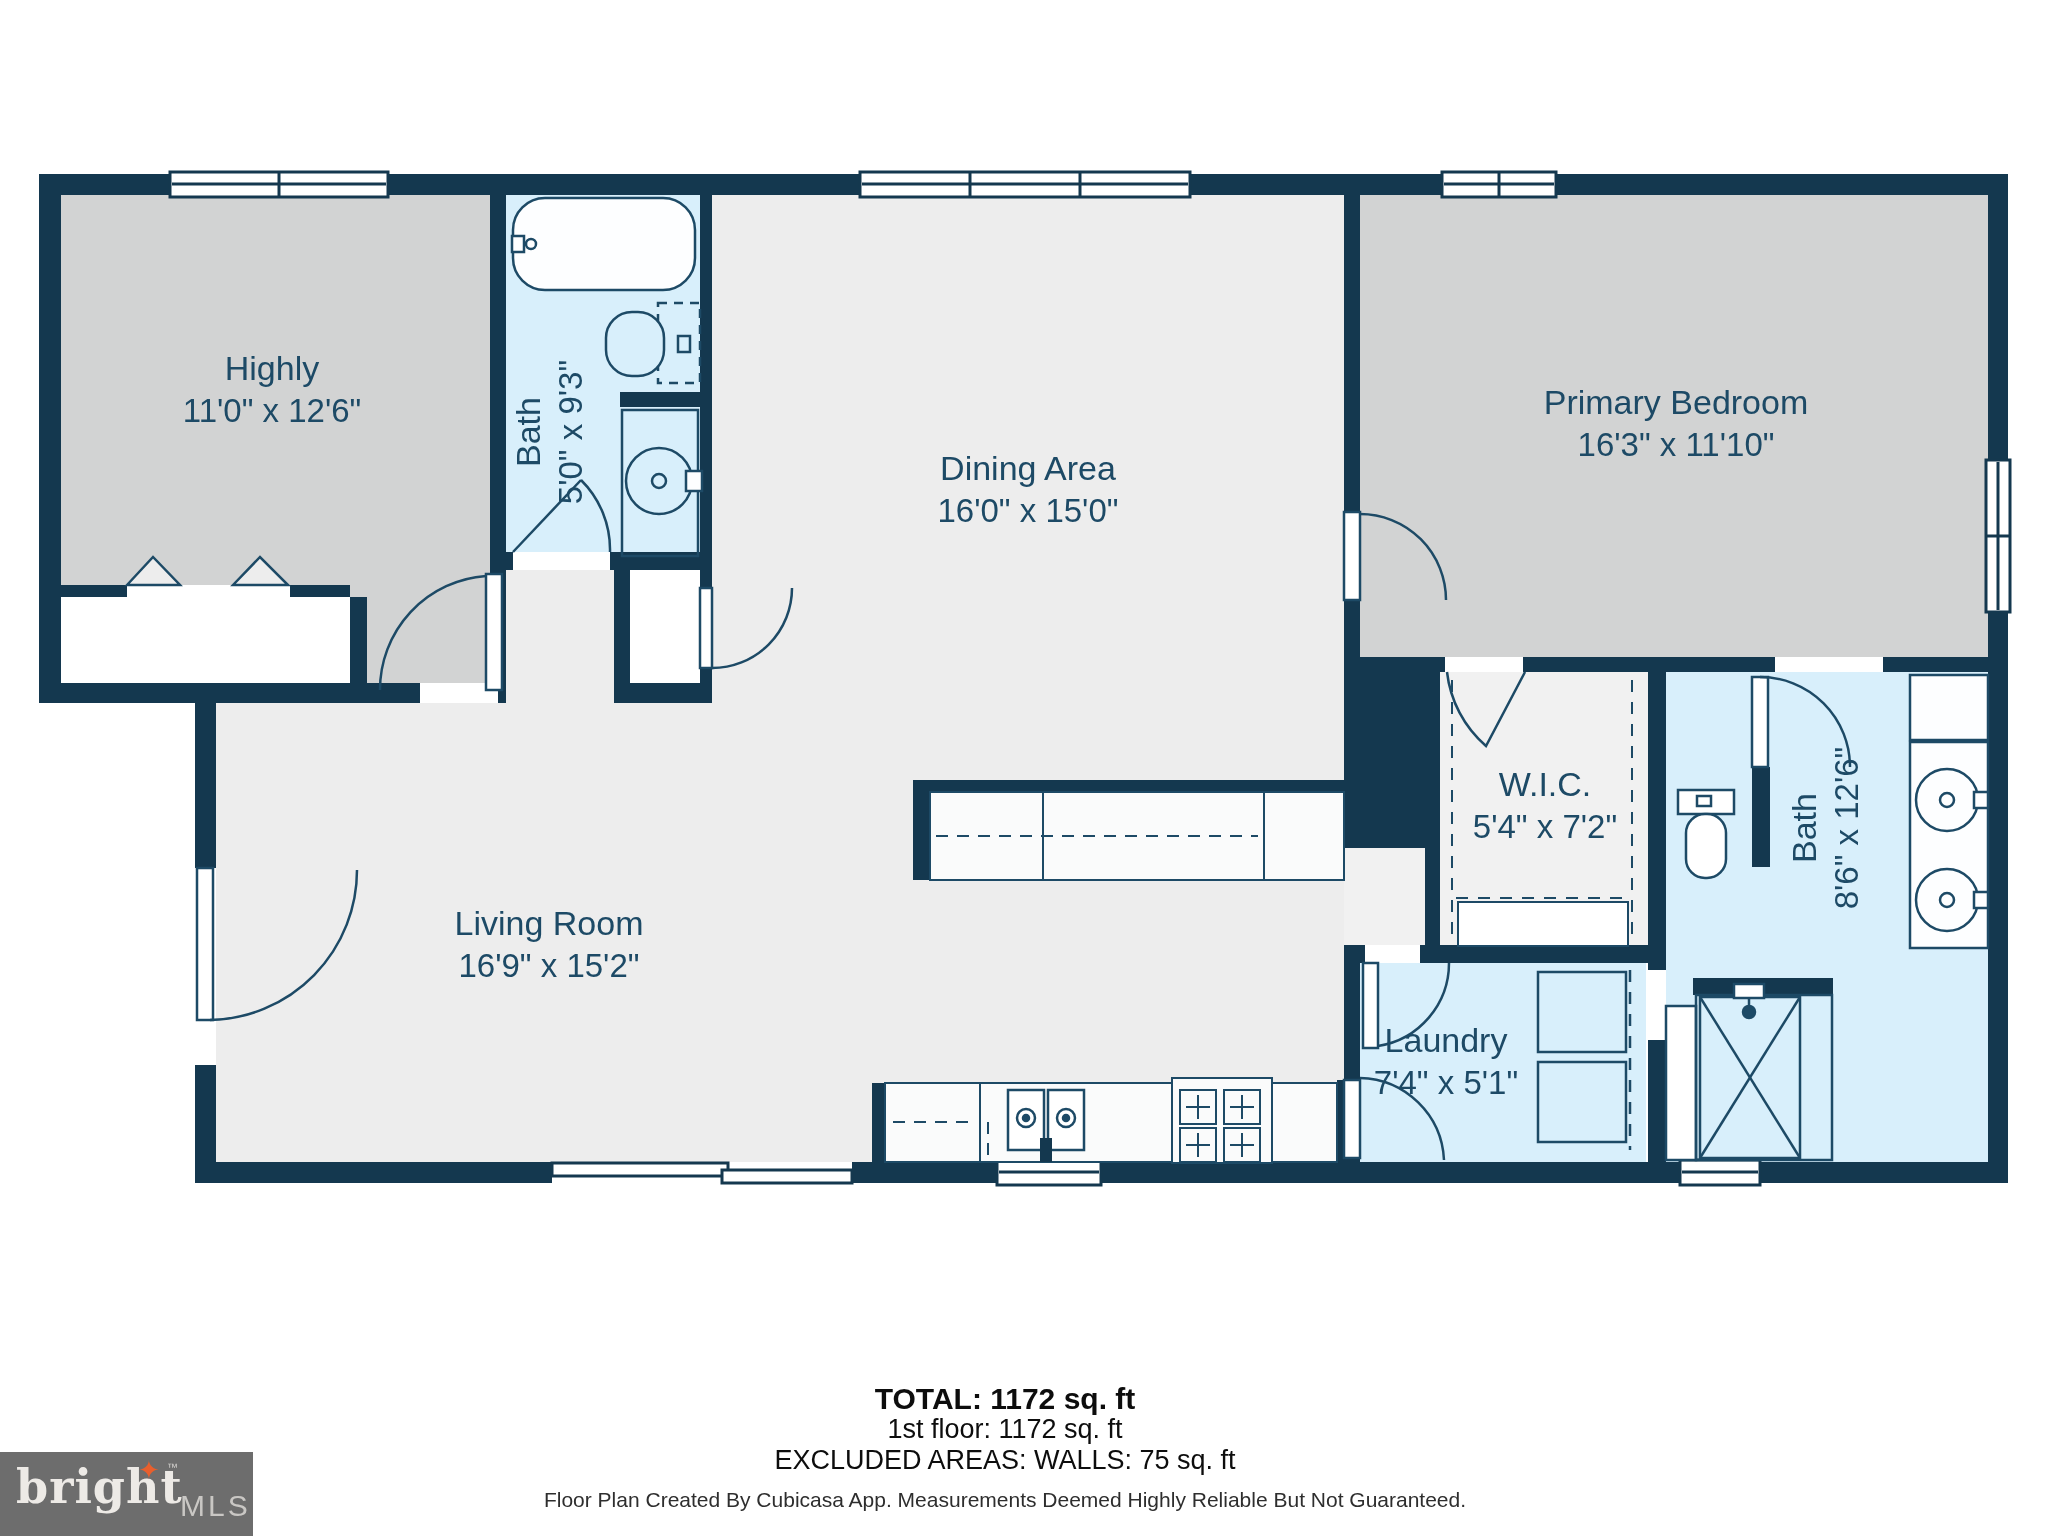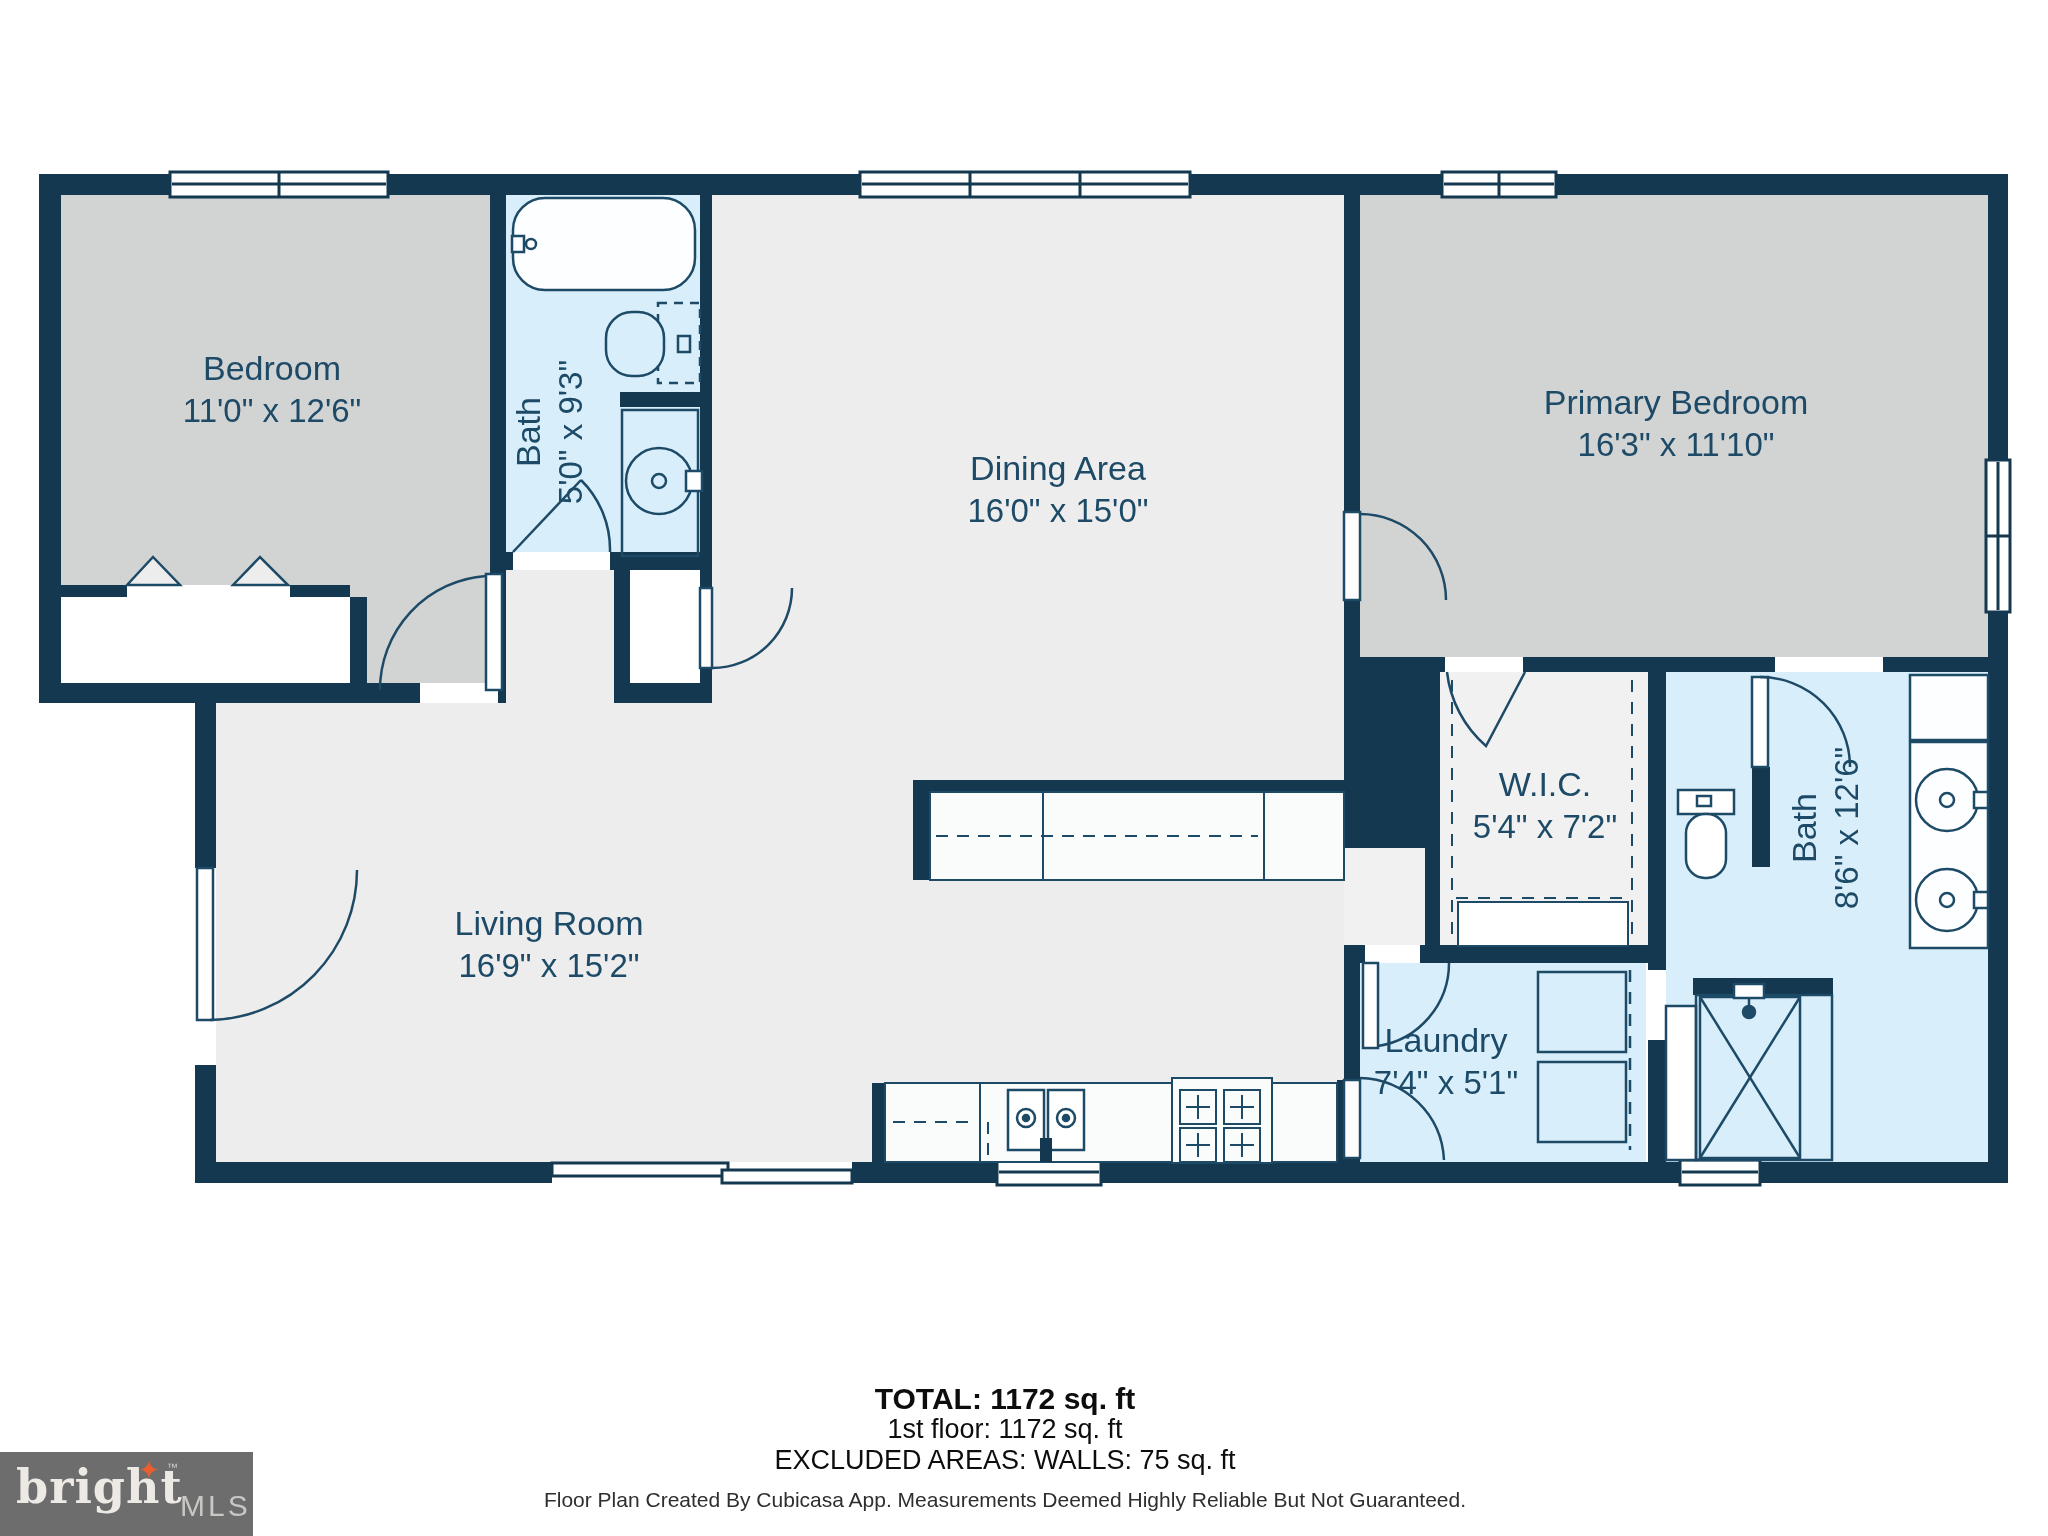--- a/index.html
+++ b/index.html
@@ -294,28 +294,28 @@
 
     <g>
       <rect x="1538" y="972" width="88" height="80"></rect>
       <rect x="1538" y="1062" width="88" height="80"></rect>
       <line x1="1630" y1="970" x2="1630" y2="1150" stroke-dasharray="12 10"></line>
     </g>
   </g>
 </svg>
 
   <div class="lbl" style="left:272px;top:390px;">
-    <div>Bedroom</div>
+    <div>Highly</div>
     <div class="dims">11'0" x 12'6"</div>
   </div>
   <div class="lbl rot" style="left:550px;top:432px;">
     <div>Bath</div>
     <div class="dims">5'0" x 9'3"</div>
   </div>
-  <div class="lbl" style="left:1028px;top:490px;margin-left:30px;">
+  <div class="lbl" style="left:1028px;top:490px;">
     <div>Dining Area</div>
     <div class="dims">16'0" x 15'0"</div>
   </div>
   <div class="lbl" style="left:1676px;top:424px;">
     <div>Primary Bedroom</div>
     <div class="dims">16'3" x 11'10"</div>
   </div>
   <div class="lbl" style="left:549px;top:945px;">
     <div>Living Room</div>
     <div class="dims">16'9" x 15'2"</div>

